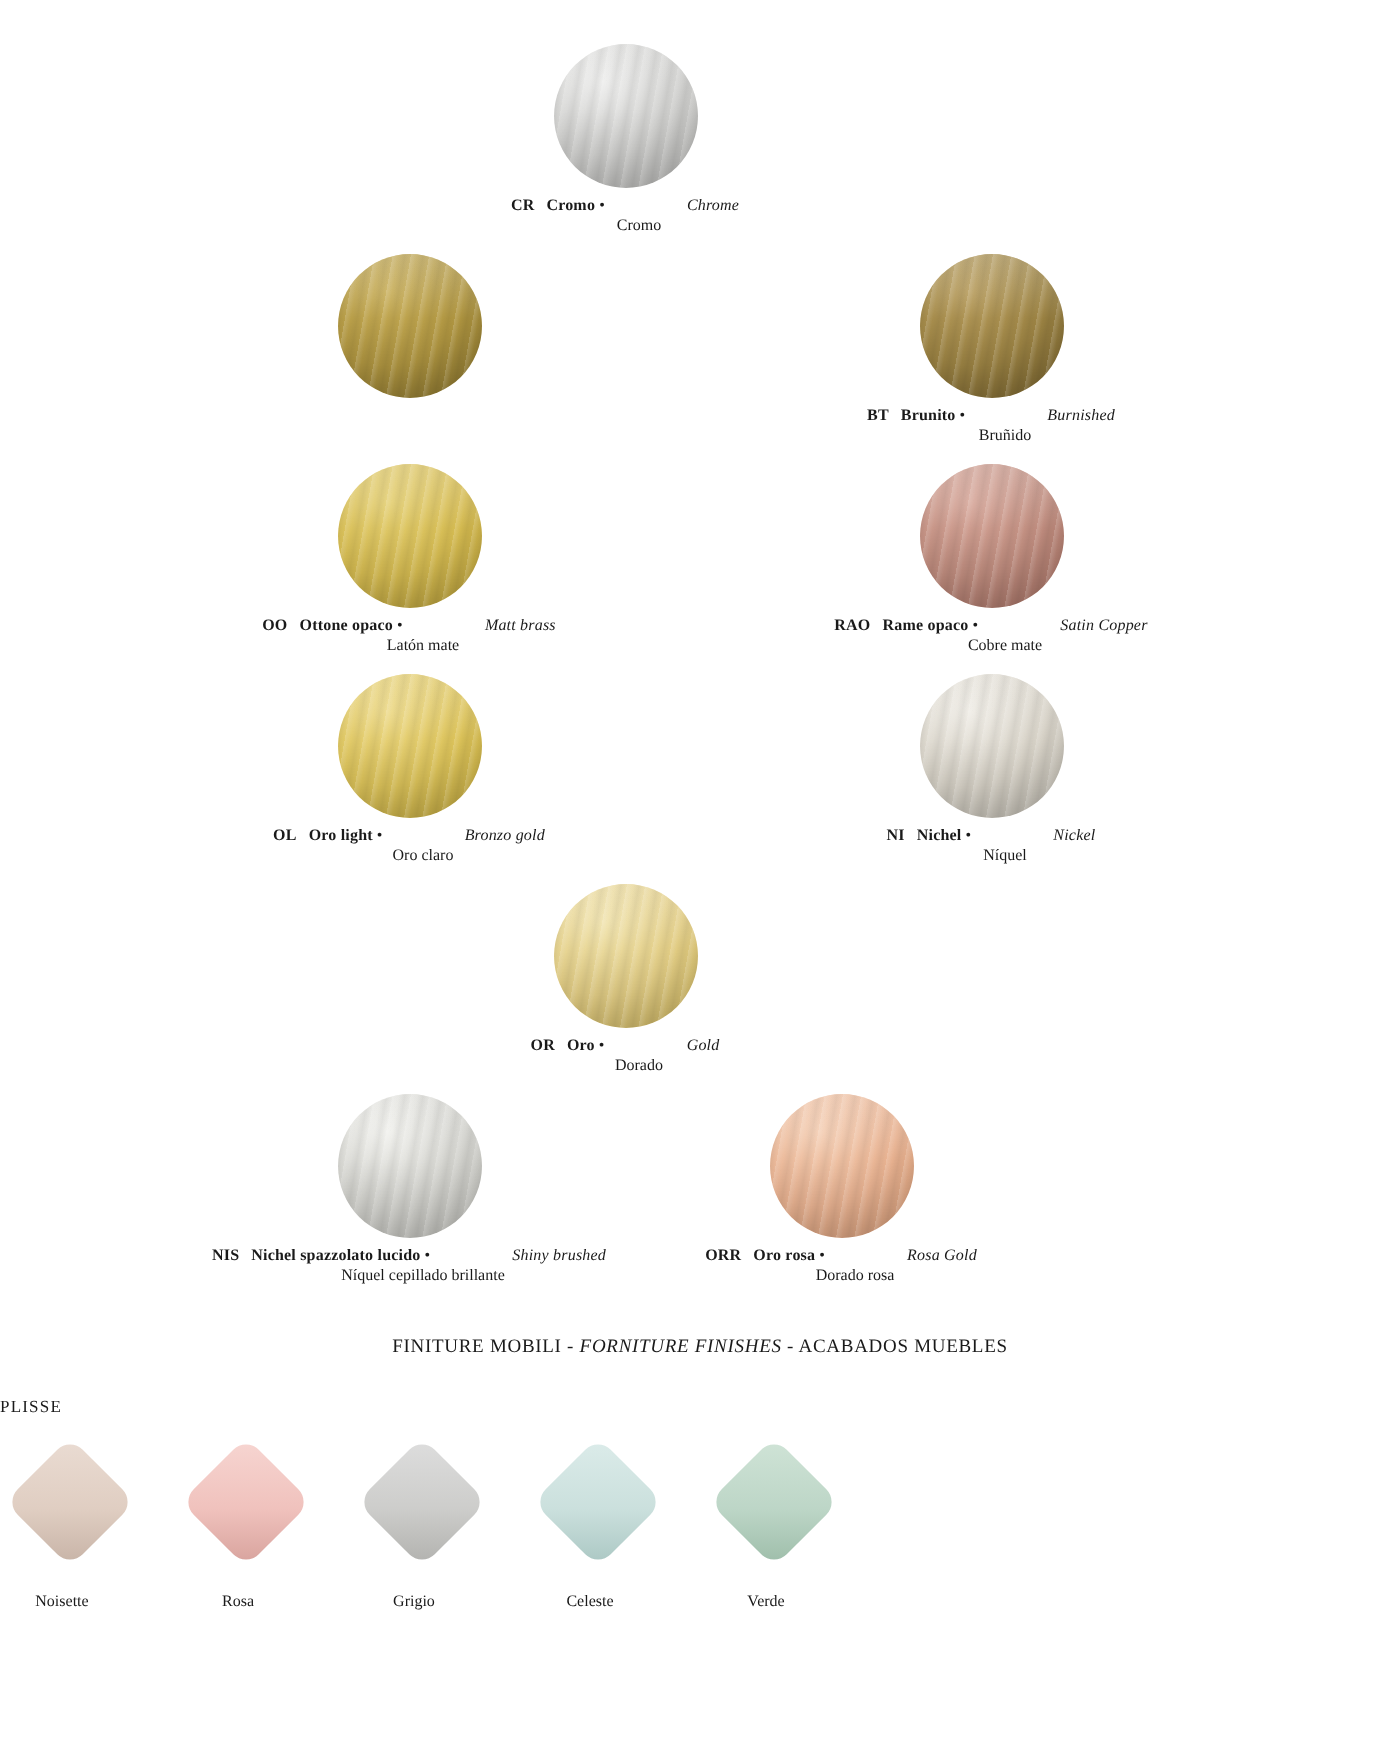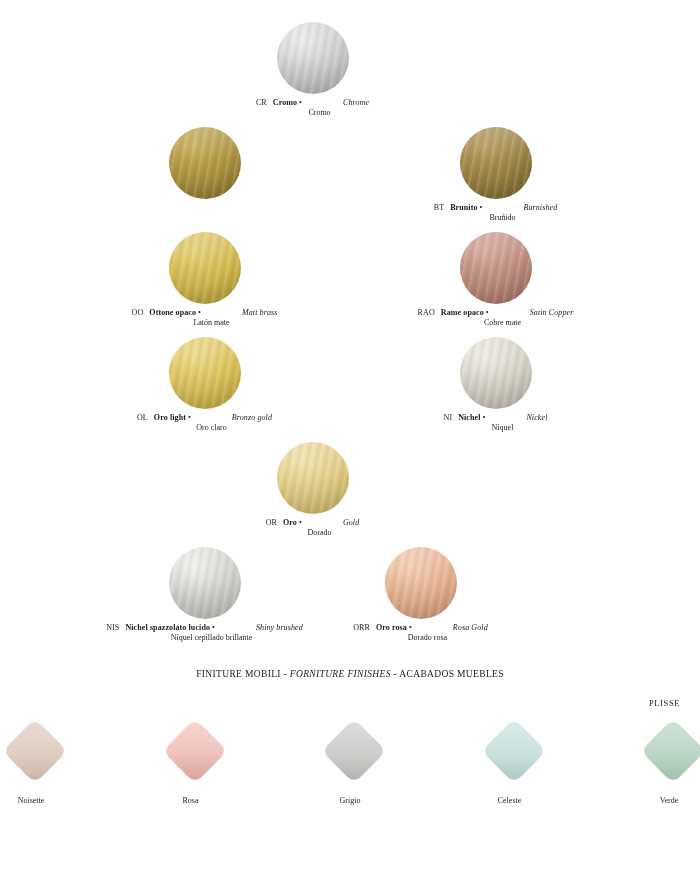--- a/index.html
+++ b/index.html
@@ -65,21 +65,21 @@
     margin-top: 4px;
     text-align: center;
     line-height: 1.18;
     white-space: nowrap;
   }
   .cap-line1 {
     font-size: 8px;
     letter-spacing: 0.1px;
   }
   .cap-code {
-    font-weight: normal;
+    font-weight: bold;
     margin-right: 6px;
   }
   .cap-it {
     font-weight: bold;
   }
   .cap-sep { margin: 0 2px; }
   .cap-en {
     font-style: italic;
     padding-left: 39px;
   }
@@ -99,33 +99,33 @@
     font-size: 9.5px;
     letter-spacing: 0.35px;
   }
   .heading-mobili .em { font-style: italic; }
 
   .heading-plisse {
     position: absolute;
     top: 698px;
     left: 0;
     width: 680px;
-    text-align: right;
+    text-align: left;
     font-size: 8.5px;
     letter-spacing: 0.6px;
   }
 
   
   .plisse {
     position: absolute;
     top: 722px;
     left: 0;
     width: 700px;
     display: flex;
-    justify-content: space-between;
+    justify-content: flex-start;
     gap: 26px;
   }
   .plisse-cell {
     width: 62px;
     display: flex;
     flex-direction: column;
     align-items: center;
   }
   .tile-wrap {
     width: 62px;

